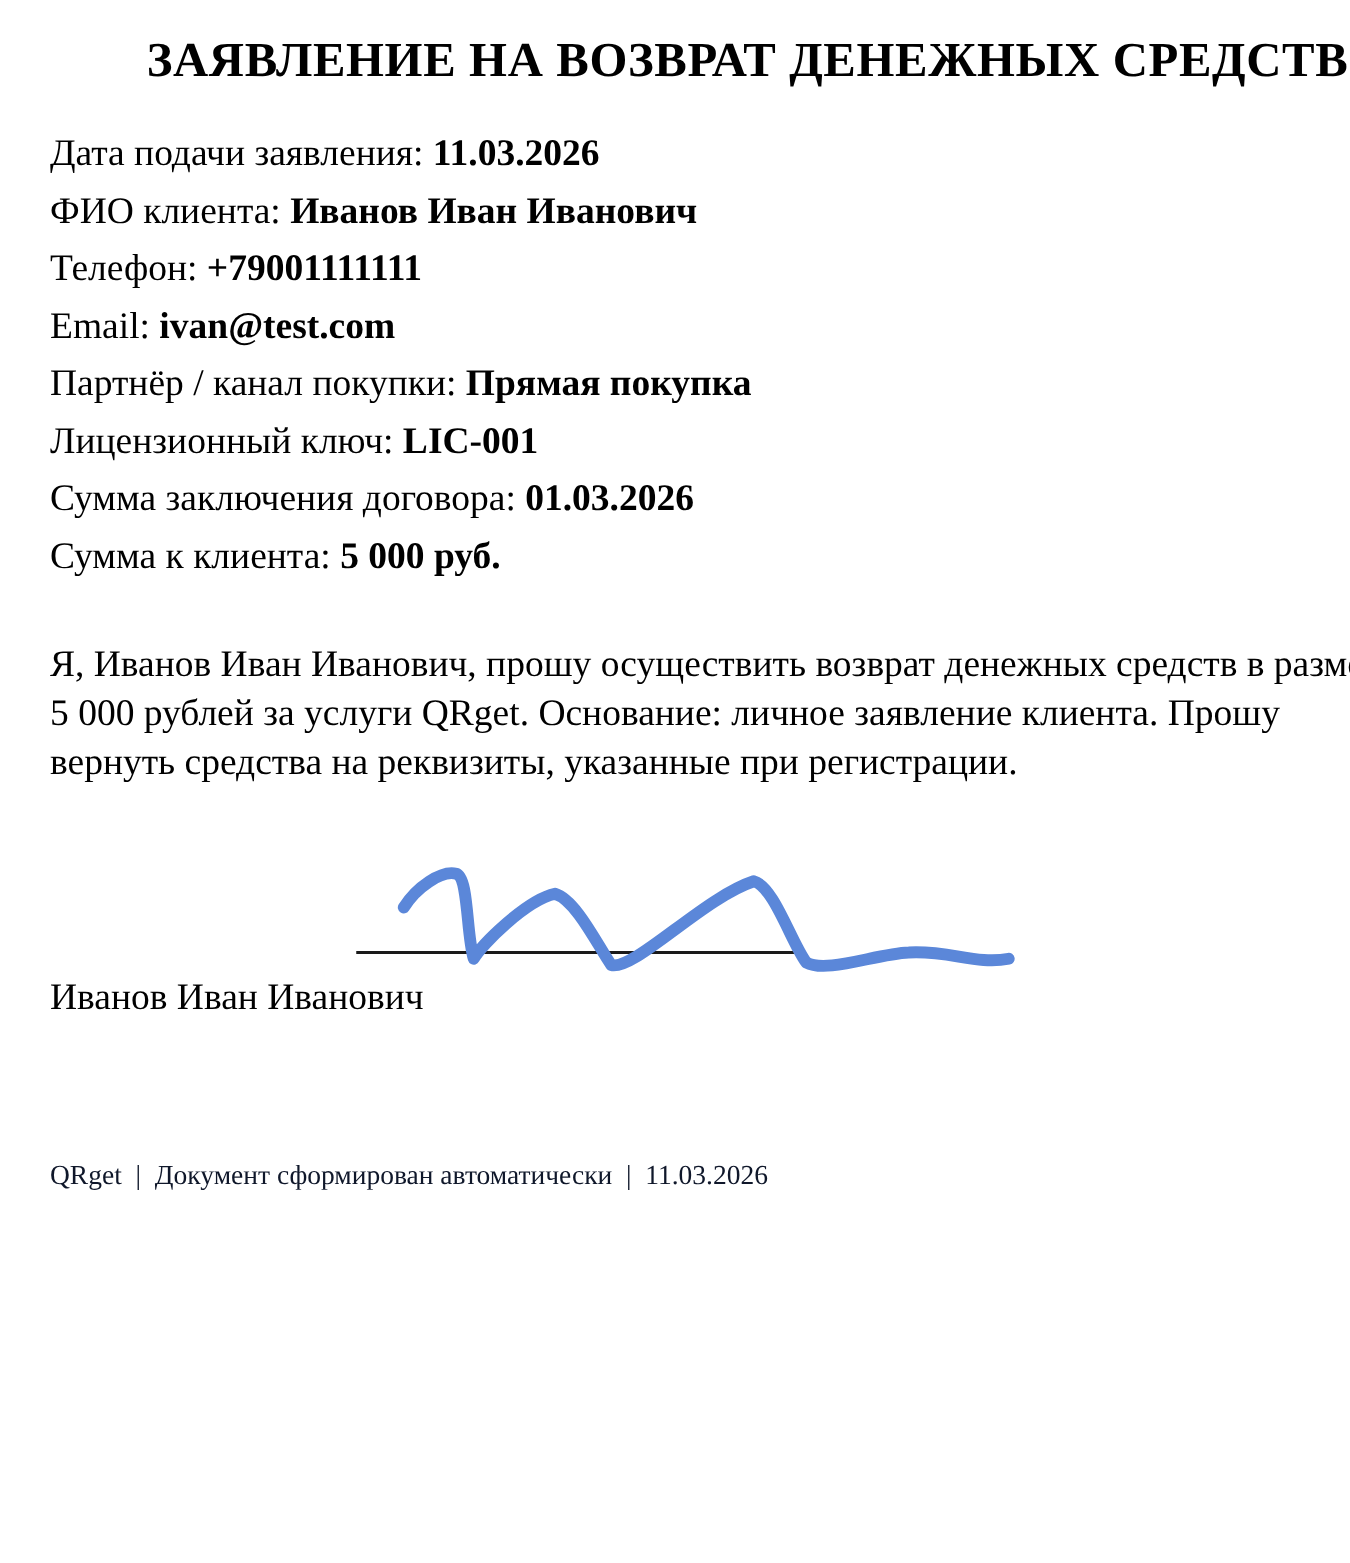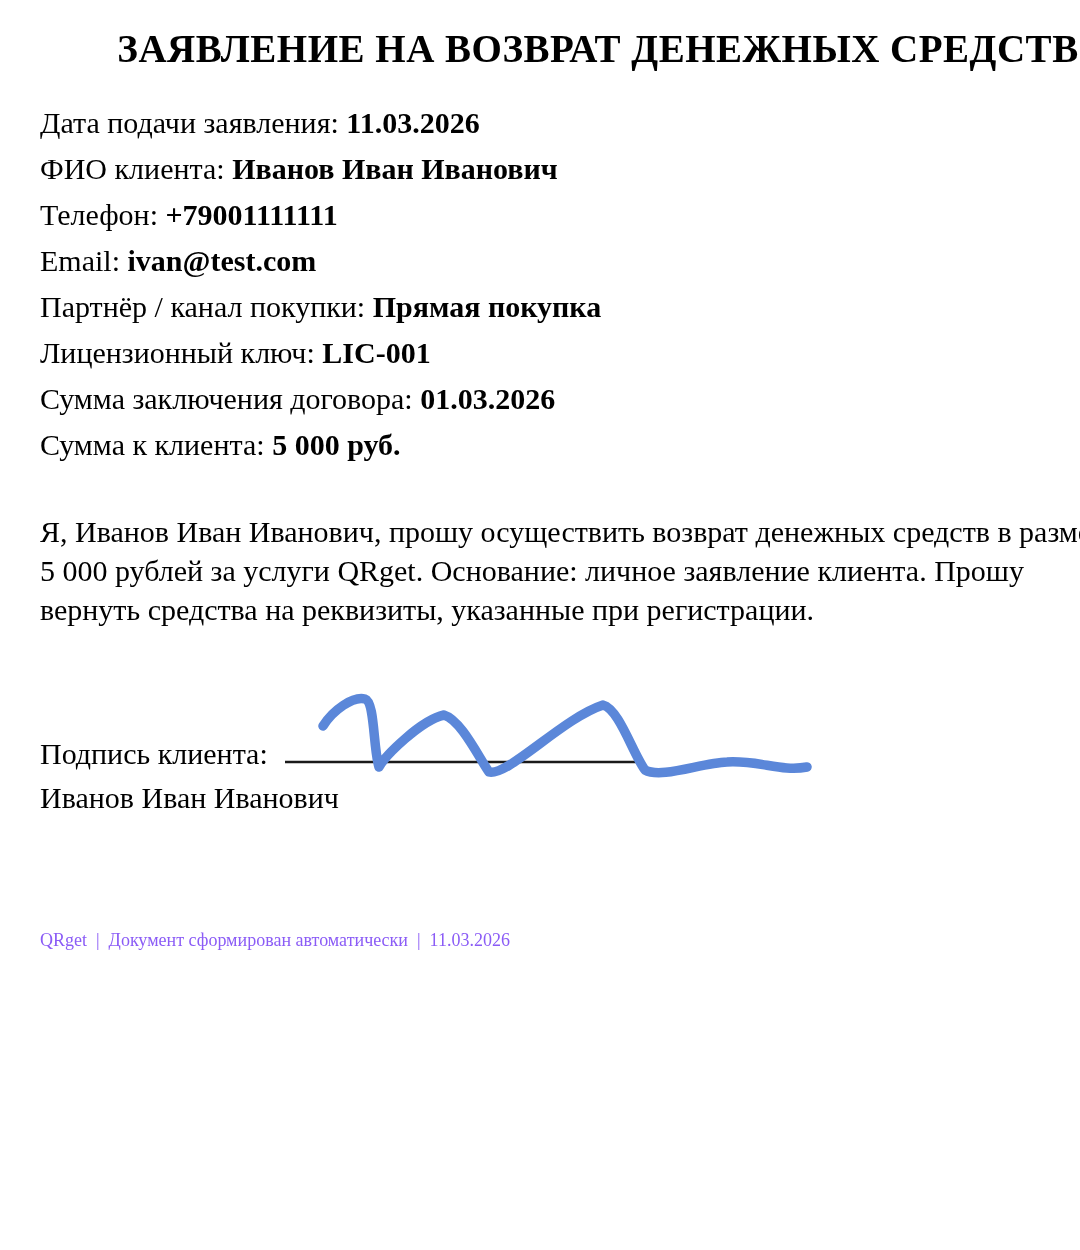--- a/index.html
+++ b/index.html
@@ -31,22 +31,22 @@
     font-size: 30px; line-height: 36px; white-space: nowrap;
   }
   .sig-canvas { position: absolute; left: 281px; top: 686px; width: 540px; height: 108px; }
   .sig-name {
     position: absolute; top: 780px; left: 40px;
     font-size: 30px; line-height: 36px; white-space: nowrap;
   }
 
   .doc-footer {
     position: absolute; top: 926px; left: 40px;
-    font-size: 18px; line-height: 28px;
-    color: #8b5cf6; white-space: pre;
+    font-size: 22px; line-height: 28px;
+    color: #0f172a; white-space: pre;
   }
 </style>
 </head>
 <body>
 
 <div class="page">
 
   <div class="doc-title">ЗАЯВЛЕНИЕ НА ВОЗВРАТ ДЕНЕЖНЫХ СРЕДСТВ</div>
 
   <div class="fields">
@@ -83,21 +83,20 @@
       <span class="field-value">5 000 руб.</span>
     </div>
   </div>
 
   <div class="statement">
     <div class="statement-line">Я, Иванов Иван Иванович, прошу осуществить возврат денежных средств в размере</div>
     <div class="statement-line">5 000 рублей за услуги QRget. Основание: личное заявление клиента. Прошу</div>
     <div class="statement-line">вернуть средства на реквизиты, указанные при регистрации.</div>
   </div>
 
-  <div class="sig-label">Подпись клиента:</div>
 
   <svg class="sig-canvas" viewBox="0 0 540 108" xmlns="http://www.w3.org/2000/svg">
     <line x1="4" y1="76" x2="362" y2="76" stroke="#1a1a1a" stroke-width="2.5"></line>
     <path d="M 42 40
              C 52 24, 72 10, 84 13
              C 94 16, 92 62, 98 81
              C 104 70, 140 34, 163 29
              C 180 34, 198 72, 208 86
              C 226 91, 282 32, 322 19
              C 338 23, 352 68, 364 84

